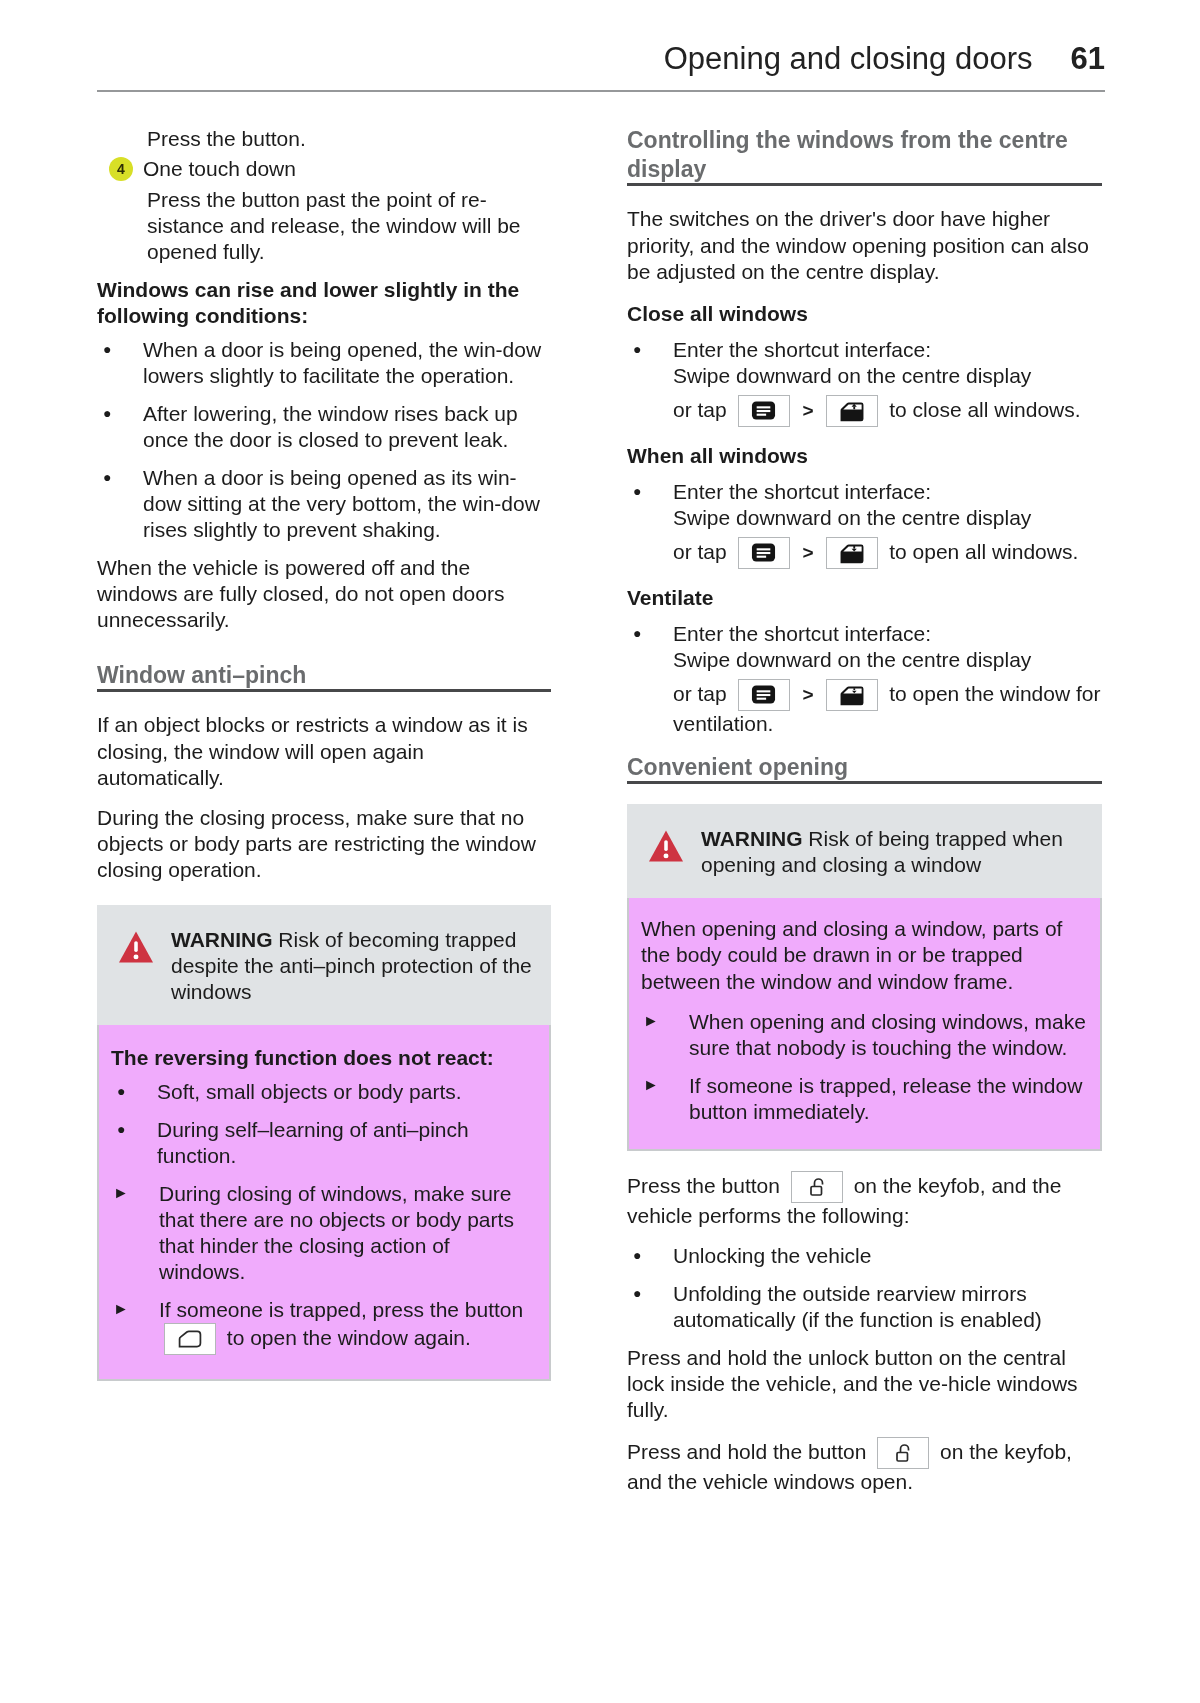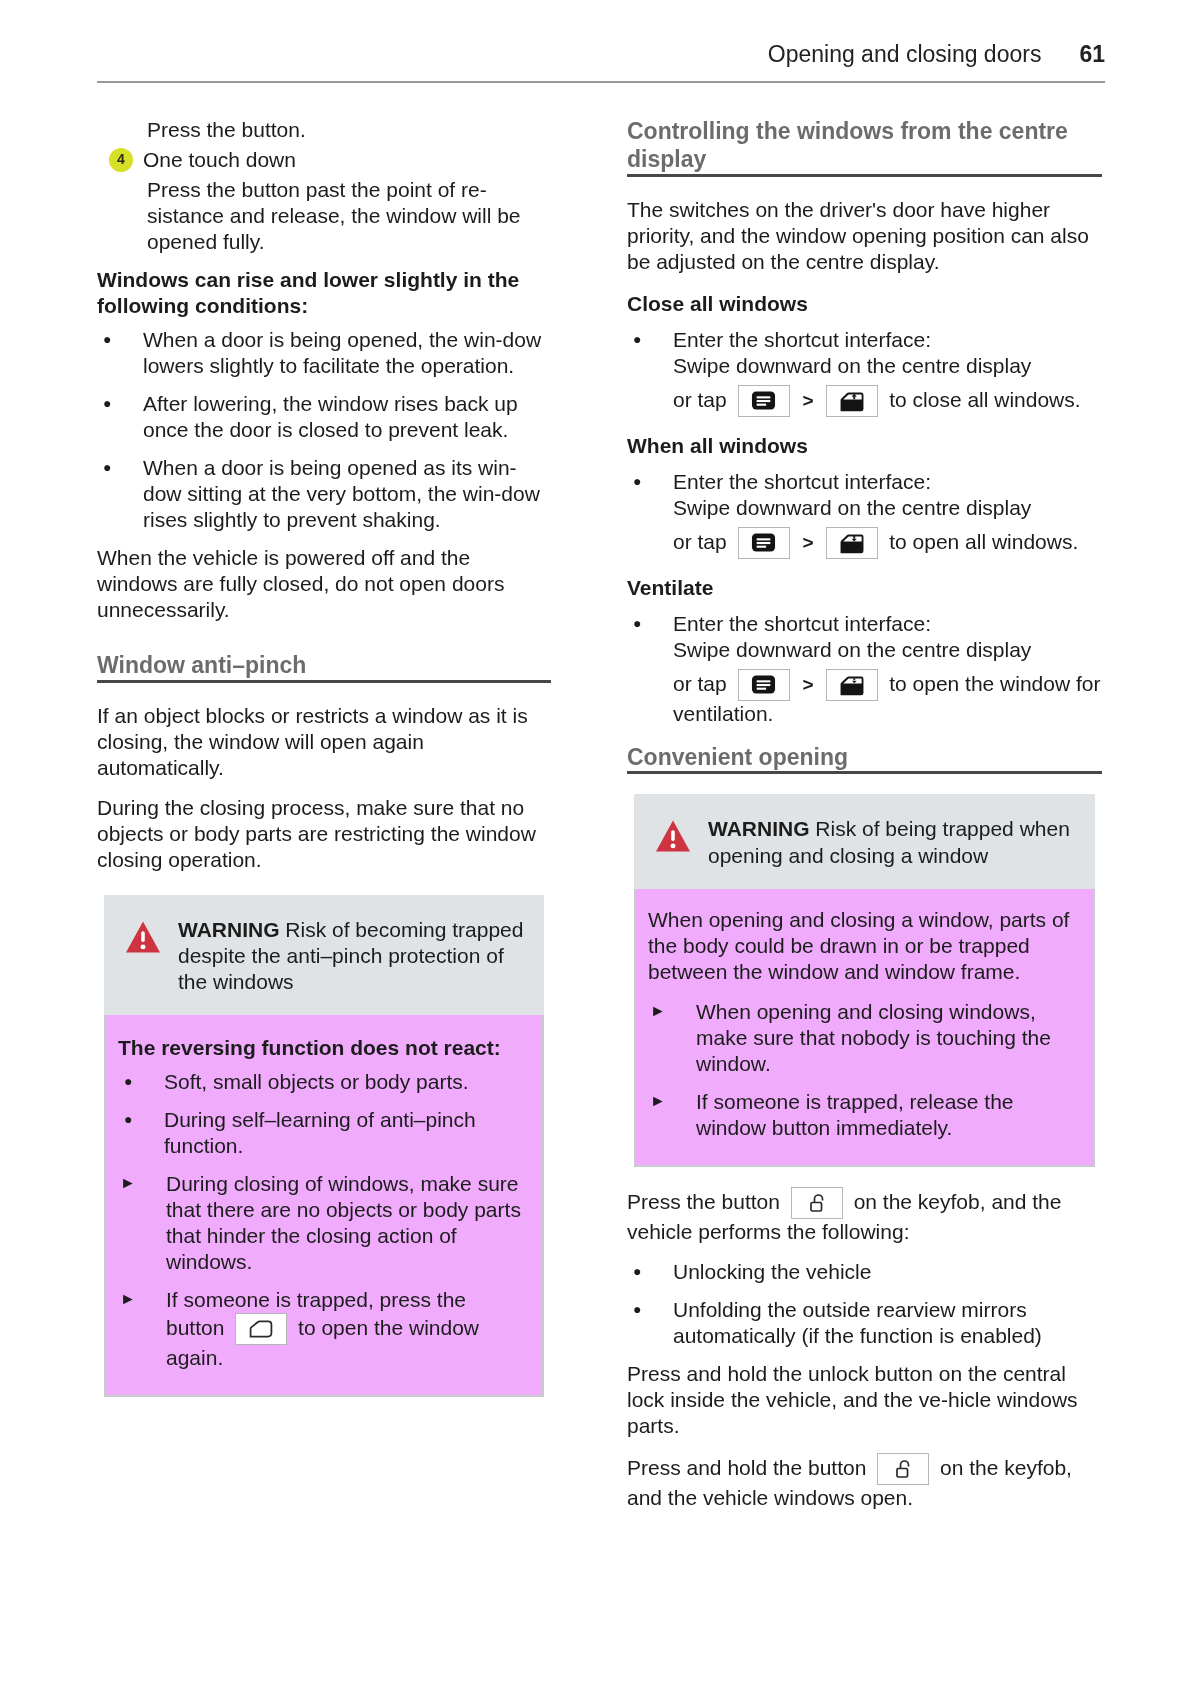--- a/index.html
+++ b/index.html
@@ -3,41 +3,41 @@
 <meta charset="utf-8">
 <style>
   html,body{margin:0;padding:0;background:#ffffff;}
   body{
     width:1200px;height:1703px;overflow:hidden;
     font-family:"Liberation Sans","DejaVu Sans",sans-serif;
     color:#1c1c1c;font-size:21px;line-height:1.24;
   }
   .page{padding:40px 95px 0 97px;box-sizing:border-box;}
   .page-header{display:flex;justify-content:flex-end;align-items:baseline;gap:38px;
-    font-size:23px;padding-bottom:12px;color:#222;}
+    font-size:31px;padding-bottom:12px;color:#222;}
   .ph-num{font-weight:bold;}
   .header-rule{height:2px;background:#96989a;margin-bottom:34px;}
   .columns{display:flex;gap:76px;}
   .col-left{width:454px;flex:none;}
   .col-right{width:475px;flex:none;}
   p{margin:0 0 14px;}
   .indent50{padding-left:50px;margin:0 0 4px;}
   .num-row{display:flex;align-items:center;gap:10px;padding-left:12px;margin:4px 0 4px;}
   .num-circle{width:24px;height:24px;border-radius:50%;background:#d8df27;color:#2c2c06;
     font-size:14px;font-weight:bold;display:flex;align-items:center;justify-content:center;flex:none;}
   .bold-heading{font-weight:bold;margin:12px 0 8px;}
   .bullet-row{display:flex;margin:0 0 12px;}
   .bullet{flex:none;width:40px;padding-left:6px;font-size:14px;line-height:25px;}
   .arrow-row{display:flex;margin:0 0 12px;}
   .arrow{flex:none;width:46px;font-size:16px;line-height:24px;padding-left:2px;}
   .gray-heading{font-size:23px;color:#6a6c6e;font-weight:bold;margin:28px 0 20px;
     padding-bottom:0;border-bottom:3px solid #47484a;}
   .gray-heading.first{margin-top:0;}
   .bold-sub{font-weight:bold;margin:16px 0 10px;}
-  .warning-box{margin:22px 7px 20px;}
+  .warning-box{margin:22px 0 20px;}
   .warning-head{background:#e0e3e5;padding:22px 16px 20px 20px;display:flex;gap:16px;}
   .warn-icon{flex:none;padding-top:3px;line-height:0;}
   .warning-head p{margin:0;}
   .warning-body{border:2px solid #c8cbcd;border-top:none;padding:18px 12px 24px 12px;background:#f0abfc;}
   .warning-body .bold-heading{margin-top:2px;}
   .icon-box{display:inline-flex;align-items:center;justify-content:center;
     width:50px;height:30px;border:1.5px solid #b4b7b9;background:#fff;
     vertical-align:middle;margin:0 5px;line-height:0;}
   .chev{font-weight:bold;font-size:19px;margin:0 2px;vertical-align:middle;}
   .nowrapline{display:block;}
@@ -263,21 +263,21 @@
 
       <div class="bullet-row">
         <span class="bullet">●</span>
         <span>Unlocking the vehicle</span>
       </div>
       <div class="bullet-row">
         <span class="bullet">●</span>
         <span>Unfolding the outside rearview mirrors automatically (if the function is enabled)</span>
       </div>
 
-      <p>Press and hold the unlock button on the central lock inside the vehicle, and the ve-hicle windows parts.</p>
+      <p>Press and hold the unlock button on the central lock inside the vehicle, and the ve-hicle windows fully.</p>
 
       <p>
         <span>Press and hold the button</span>
         <span class="icon-box">
           <svg width="24" height="24" viewBox="0 0 24 24">
             <rect x="6" y="11.5" width="10.5" height="8.5" rx="1.3" fill="none" stroke="#2a2a2a" stroke-width="1.7"></rect>
             <path d="M9.5 11.5 V8 a4 4 0 0 1 8 0 V9.4" fill="none" stroke="#2a2a2a" stroke-width="1.7"></path>
           </svg>
         </span>
         <span>on the keyfob, and the vehicle windows open.</span>

